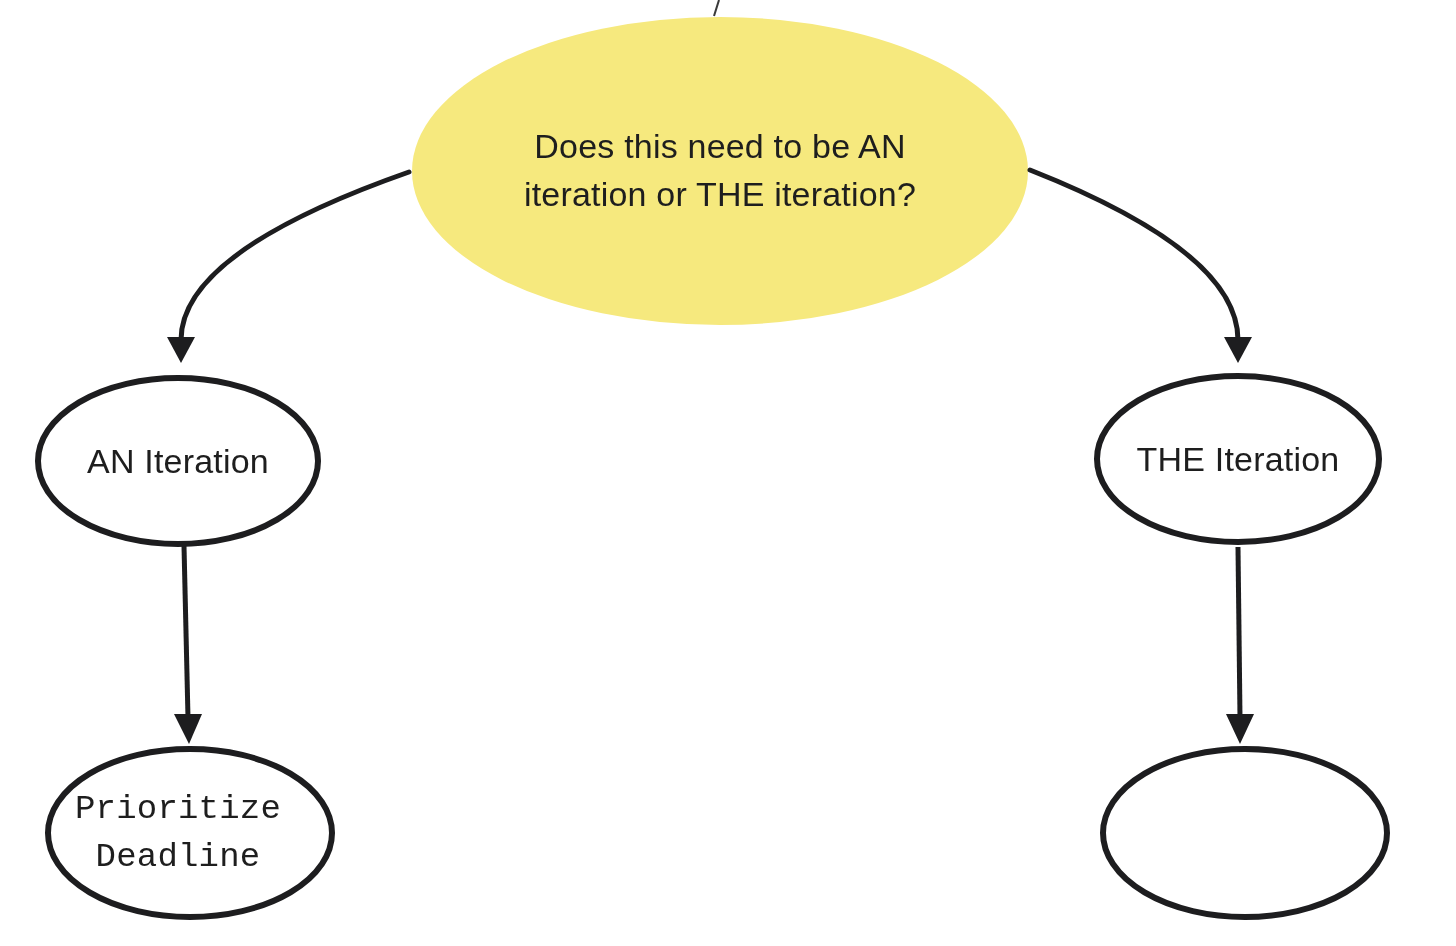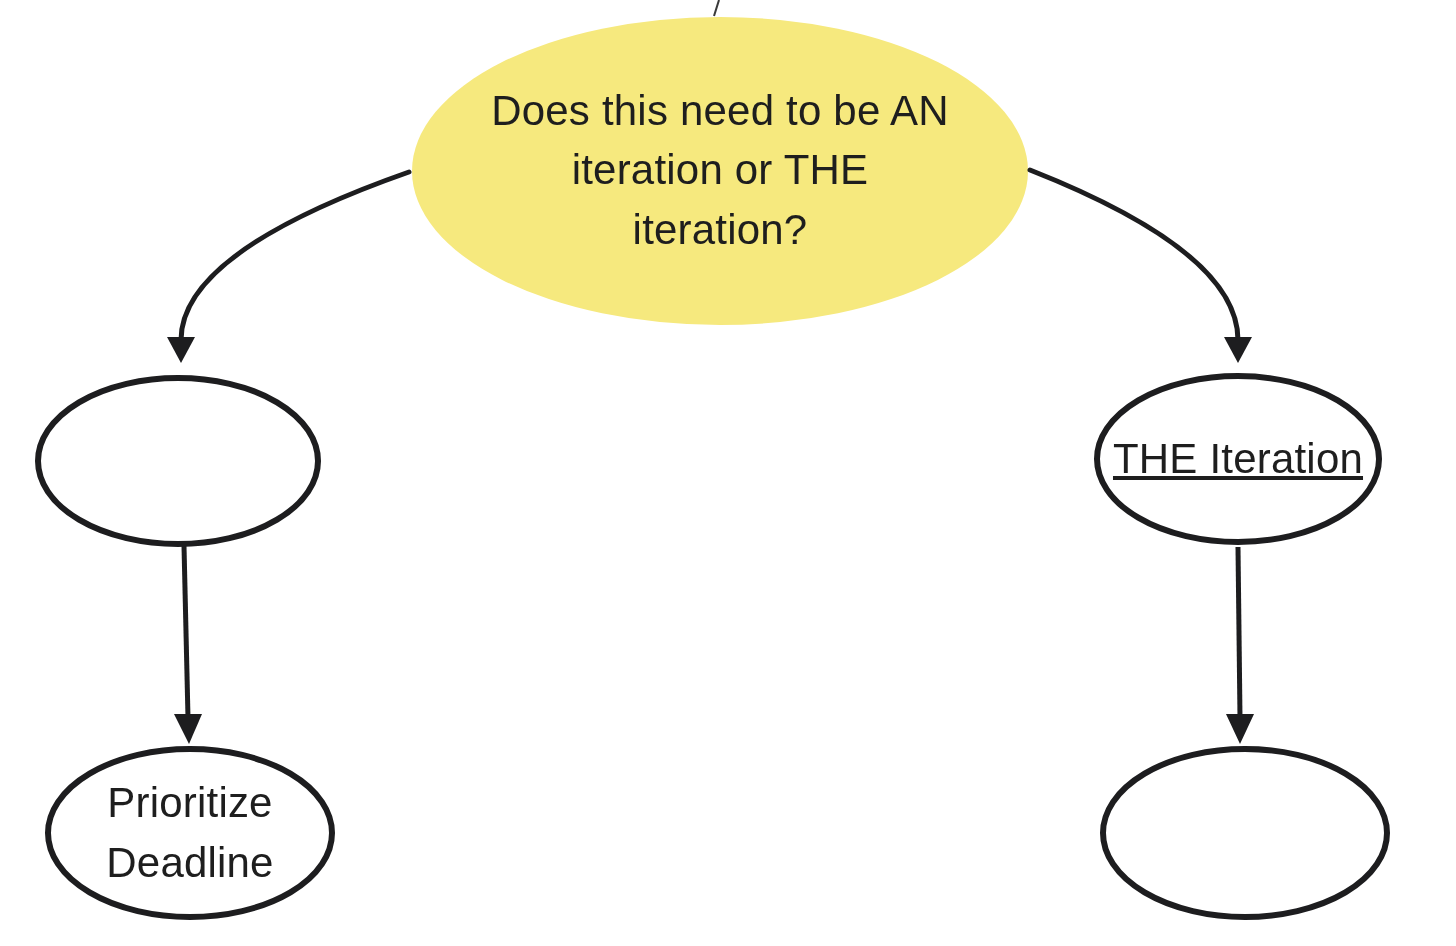--- a/index.html
+++ b/index.html
@@ -22,29 +22,29 @@
     width: 1456px;
     height: 946px;
   }
   .node-label {
     position: absolute;
     display: flex;
     align-items: center;
     justify-content: center;
     text-align: center;
     color: #1e1e1e;
-    font-size: 42px;
+    font-size: 34px;
     line-height: 1.42;
     letter-spacing: 0.2px;
     pointer-events: none;
   }
   .label-root   { left: 480px;  top: 96px;  width: 480px; height: 148px; }
   .label-an     { left: 48px;   top: 431px; width: 260px; height: 60px;  }
-  .label-the    { left: 1108px; top: 429px; width: 260px; height: 60px; text-decoration: underline;  }
-  .label-pd     { left: 80px;   top: 785px; width: 220px; height: 96px;  }
+  .label-the    { left: 1108px; top: 429px; width: 260px; height: 60px;  }
+  .label-pd     { left: 68px;   top: 785px; width: 220px; height: 96px; font-family: Liberation Mono, monospace;  }
   .label-pp     { left: 1135px; top: 785px; width: 220px; height: 96px;  }
 </style>
 </head>
 <body>
 
 <div class="canvas">
 
   <svg class="diagram-svg" viewBox="0 0 1456 946" xmlns="http://www.w3.org/2000/svg">
 
     <line x1="719" y1="0" x2="714" y2="16" stroke="#3a3a3a" stroke-width="2"></line>
@@ -72,19 +72,20 @@
     </g>
 
     <ellipse cx="178" cy="461" rx="140" ry="83" stroke="#1d1d1f" stroke-width="6" fill="#ffffff"></ellipse>
     <ellipse cx="1238" cy="459" rx="141" ry="83" stroke="#1d1d1f" stroke-width="6" fill="#ffffff"></ellipse>
     <ellipse cx="190" cy="833" rx="142" ry="84" stroke="#1d1d1f" stroke-width="6" fill="#ffffff"></ellipse>
     <ellipse cx="1245" cy="833" rx="142" ry="84" stroke="#1d1d1f" stroke-width="6" fill="#ffffff"></ellipse>
   </svg>
 
   <div class="node-label label-root">Does this need to be AN iteration or THE iteration?</div>
 
+  <div class="node-label label-an">AN Iteration</div>
 
   <div class="node-label label-the">THE Iteration</div>
 
   <div class="node-label label-pd">Prioritize Deadline</div>
 
 
 </div>
 
 </body></html>

